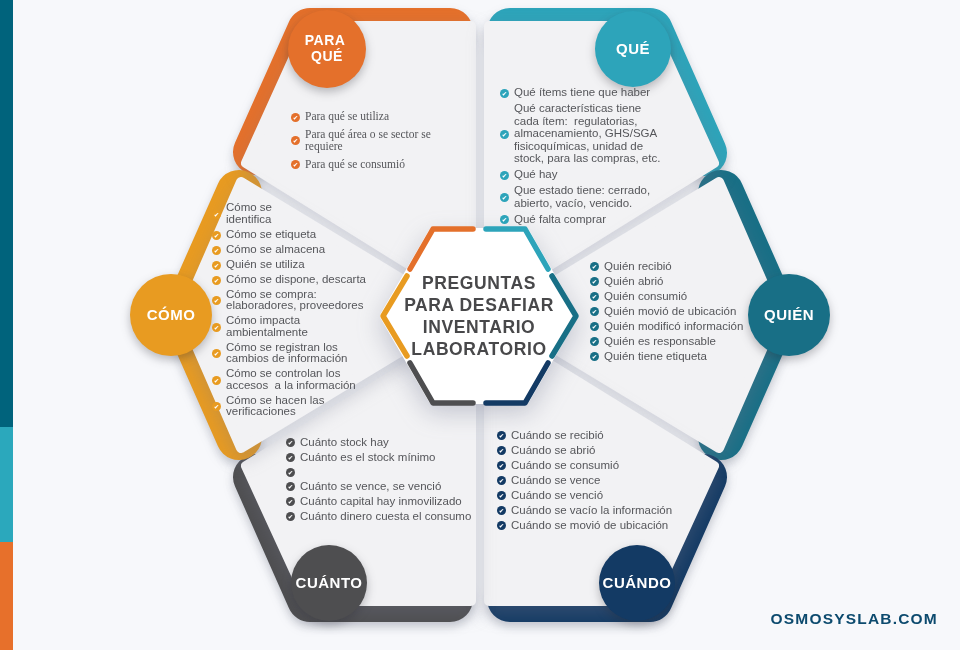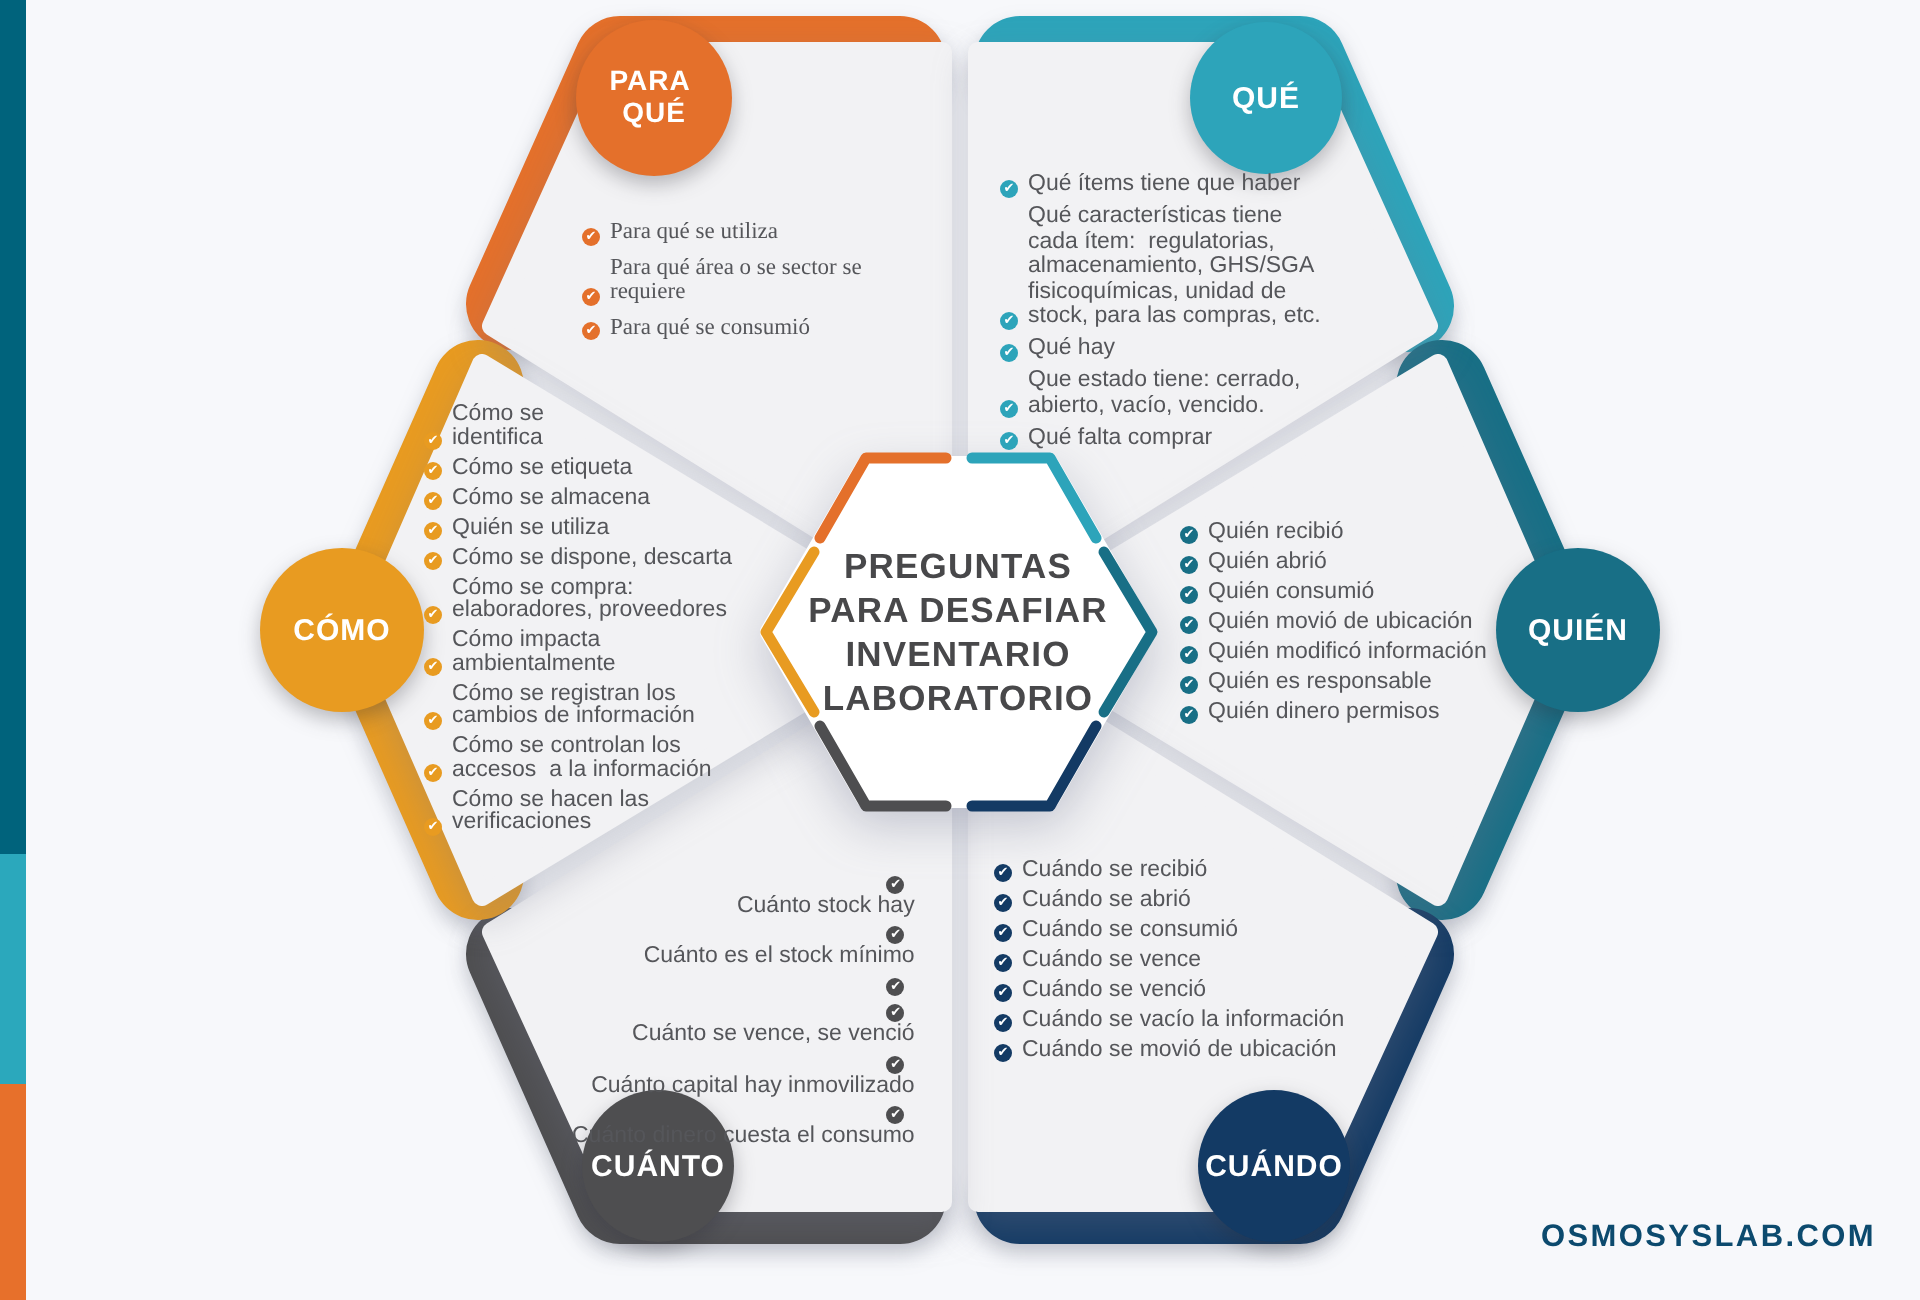--- a/index.html
+++ b/index.html
@@ -14,30 +14,30 @@
   .panel{stroke-width:10;stroke-linejoin:round;stroke-linecap:round;
          fill:#f2f2f4;stroke:#f2f2f4;
          filter:drop-shadow(1px 8px 9px rgba(115,120,140,.30));}
   .label-circle{filter:drop-shadow(0 4px 5px rgba(40,40,50,.30));}
   .circle-label{fill:#ffffff;font-weight:bold;text-anchor:middle;letter-spacing:.5px;}
   .center-hex{fill:#ffffff;stroke:#ffffff;stroke-width:10;stroke-linejoin:round;
               filter:drop-shadow(0 9px 12px rgba(110,115,140,.35));}
   .hex-border{fill:none;stroke-width:5.5;stroke-linecap:round;stroke-linejoin:round;}
   .center-line{font-weight:bold;text-anchor:middle;font-size:17.5px;letter-spacing:.6px;}
   .qlist{position:absolute;z-index:30;}
-  .qlist .li{display:flex;align-items:flex-end;}
+  .qlist .li{display:flex;align-items:center;}
   .qlist .blt{flex:0 0 auto;width:9px;height:9px;border-radius:50%;
               color:#fff;font-size:6.5px;line-height:9px;text-align:center;
               margin-right:5px;margin-top:1.5px;}
   .qlist .txt{white-space:pre;}
   #list-para_que .li{margin-bottom:5px;font-family:Liberation Serif, serif;}
   #list-que .li{margin-bottom:3.5px;}
   #list-como .li{margin-bottom:3.5px;}
   #list-quien .li{margin-bottom:3px;}
-  #list-cuanto .li{margin-bottom:3px;flex-direction:column;}
+  #list-cuanto .li{margin-bottom:3px;}
   #list-cuando .li{margin-bottom:3px;}
   #footer-brand{
     position:absolute;right:22px;top:610px;z-index:40;
     font-weight:bold;font-size:15.5px;letter-spacing:1.2px;
   }
   .vbar{position:absolute;left:0;width:13px;z-index:5;}
 </style>
 </head>
 <body>
 
@@ -154,21 +154,21 @@
       <div class="li">
         <span class="blt" style="background: rgb(24, 111, 134);">✔</span>
         <span class="txt">Quién modificó información</span>
       </div>
       <div class="li">
         <span class="blt" style="background: rgb(24, 111, 134);">✔</span>
         <span class="txt">Quién es responsable</span>
       </div>
       <div class="li">
         <span class="blt" style="background: rgb(24, 111, 134);">✔</span>
-        <span class="txt">Quién dinero permisos</span>
+        <span class="txt">Quién tiene etiqueta</span>
       </div>
     </div>
 
   <div class="qlist" id="list-cuando" style="left: 497px; top: 429px; font-size: 11.5px; line-height: 12px; color: rgb(85, 86, 90);">
       <div class="li">
         <span class="blt" style="background: rgb(19, 58, 100);">✔</span>
         <span class="txt">Cuándo se recibió</span>
       </div>
       <div class="li">
         <span class="blt" style="background: rgb(19, 58, 100);">✔</span>

